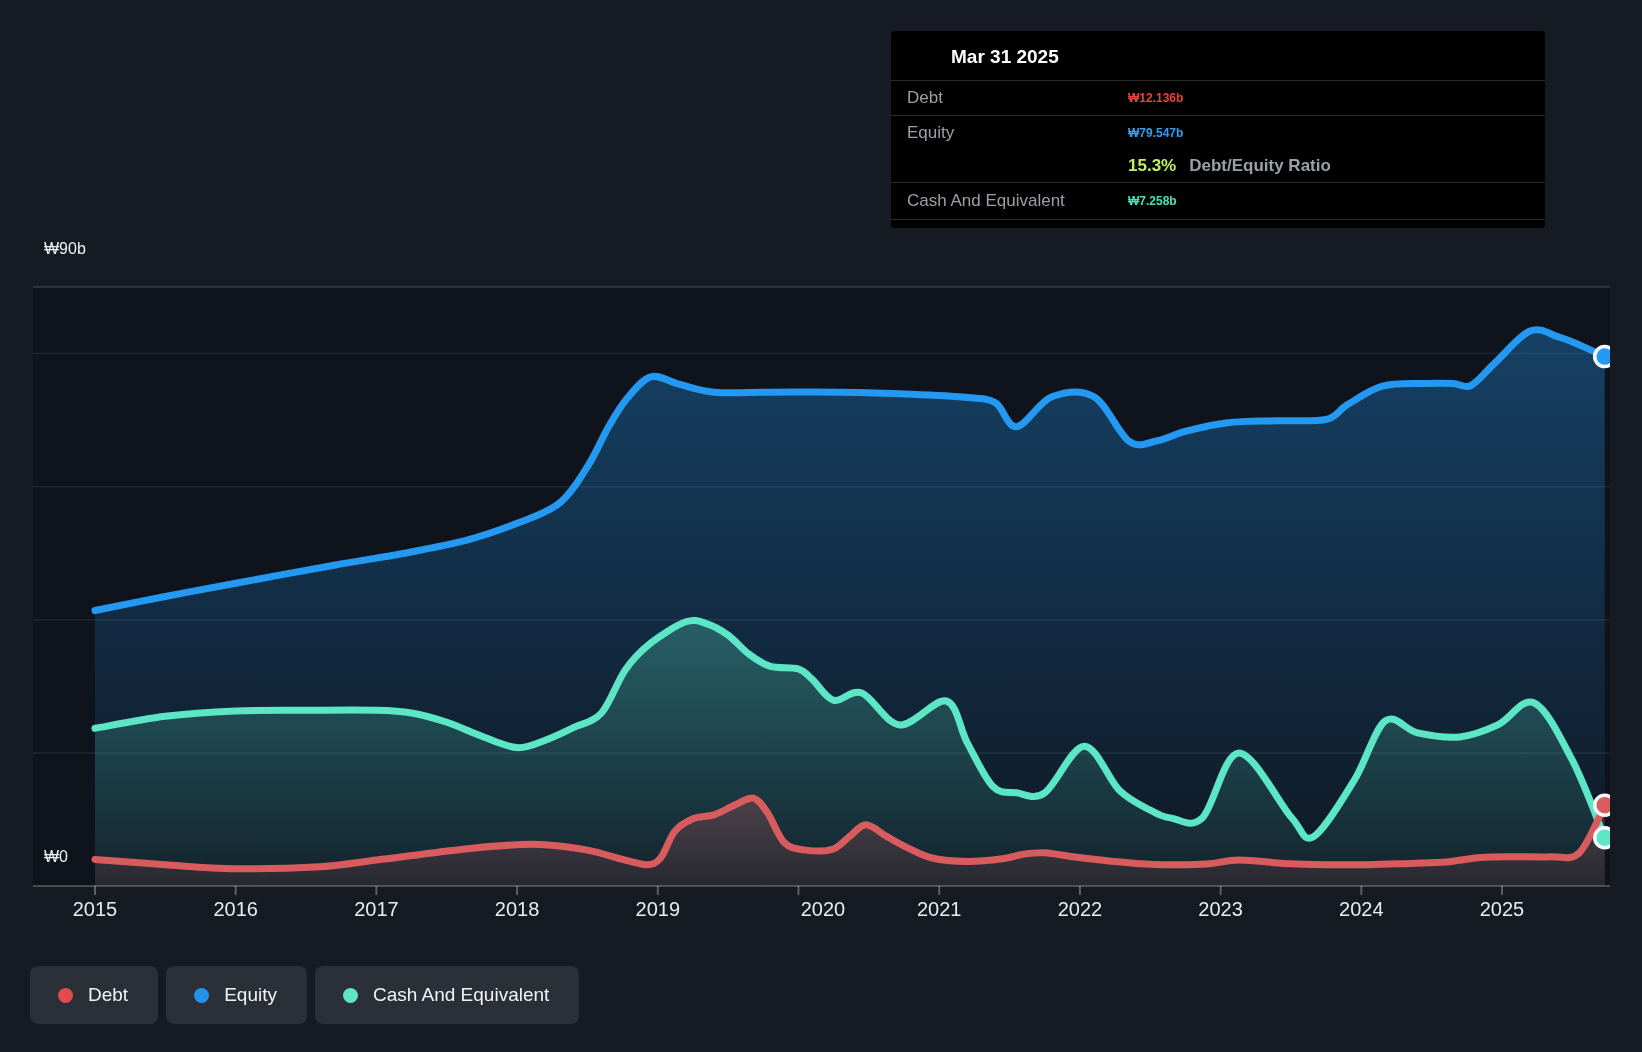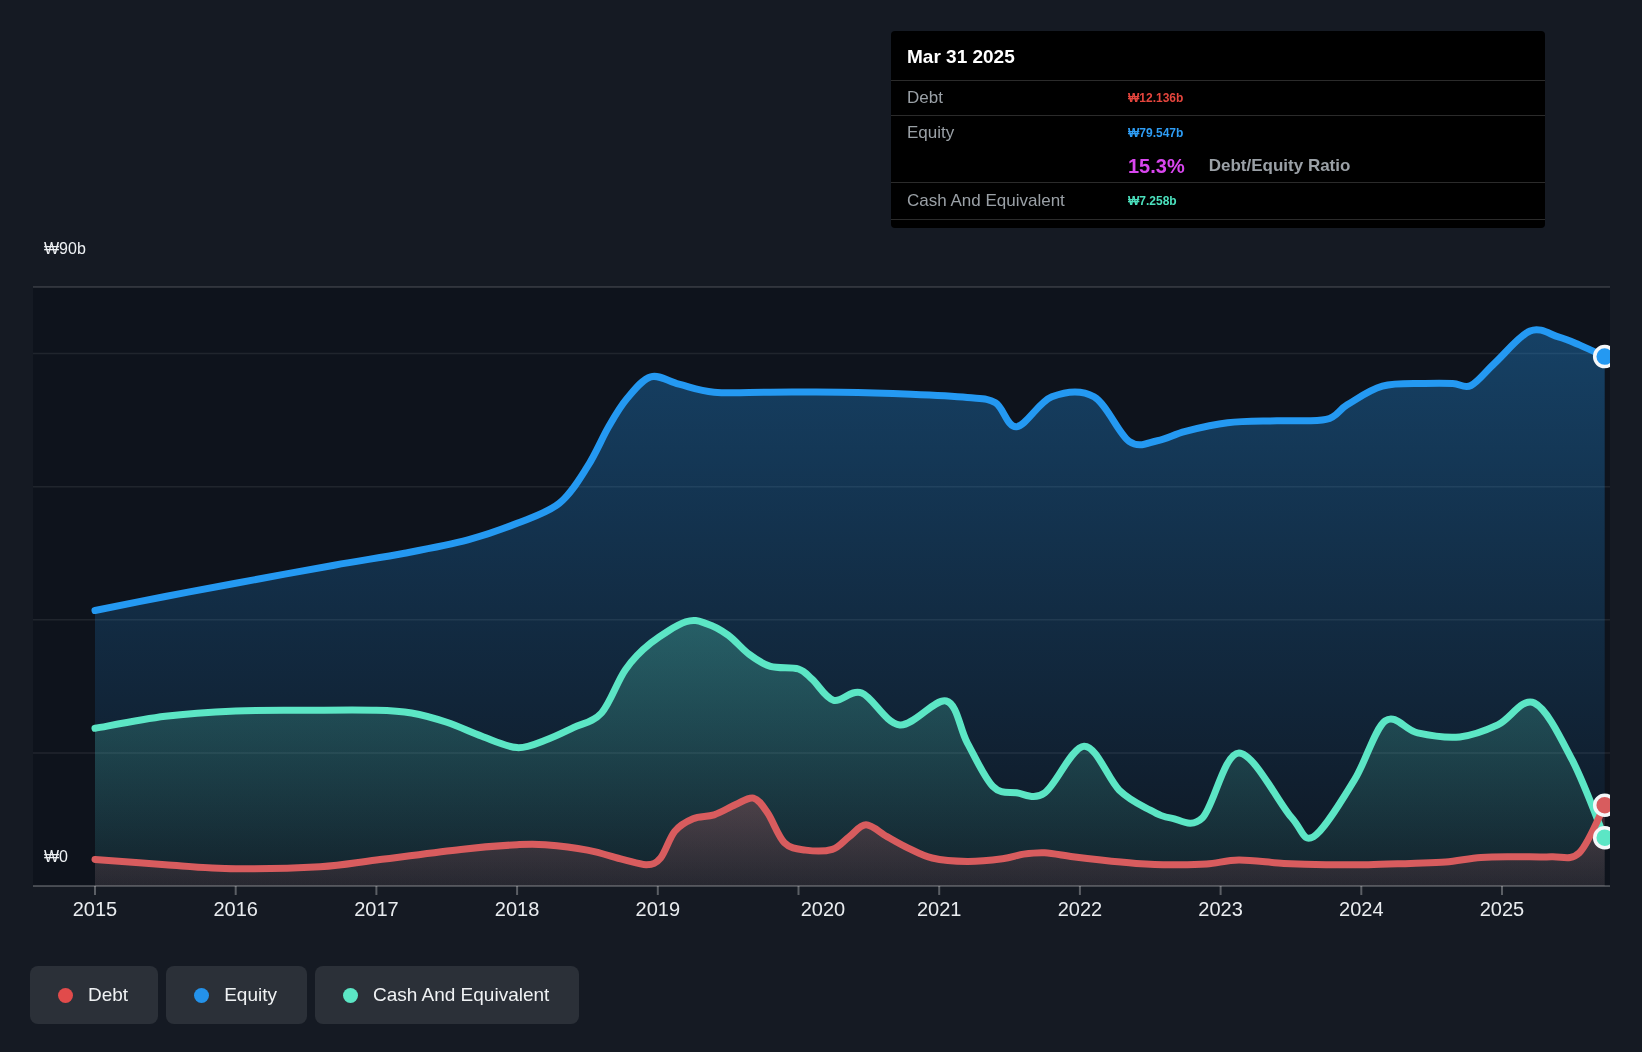--- a/index.html
+++ b/index.html
@@ -2,29 +2,29 @@
 <html><head>
 <meta charset="utf-8">
 <style>
   html,body{margin:0;padding:0;background:#151a23;}
   body{width:1642px;height:1052px;position:relative;overflow:hidden;
        font-family:"Liberation Sans","DejaVu Sans",sans-serif;}
   
   .tooltip{position:absolute;left:891px;top:31px;width:654px;height:197px;
            background:#000;border-radius:4px;box-sizing:border-box;z-index:5;}
   .tt-title{height:49px;line-height:52px;padding-left:16px;color:#fff;
-            font-size:19px;font-weight:bold;}
+            font-size:19px;font-weight:bold;margin-left:44px;}
   .tt-row{display:flex;align-items:center;padding-left:16px;box-sizing:border-box;}
   .tt-row .lbl{width:221px;color:#9aa0a6;font-size:17px;}
   .tt-row .val{font-size:12px;font-weight:bold;}
   .bt{border-top:1px solid #2b2b2b;}
   .bb{border-bottom:1px solid #2b2b2b;}
   .r-debt{height:35px;} .r-equity{height:35px;} .r-ratio{height:32px;} .r-cash{height:38px;}
-  .ratio-strong{color:#d946ef;font-size:20px;font-weight:bold;}
-  .ratio-gray{color:#9aa0a6;font-size:17px;font-weight:bold;margin-left:24px;}
+  .ratio-strong{color:#bef264;font-size:17px;font-weight:bold;}
+  .ratio-gray{color:#9aa0a6;font-size:17px;font-weight:bold;margin-left:13px;}
   
   .ylab{position:absolute;color:#eef1f4;font-size:16px;z-index:2;}
   .ylab-max{left:44px;top:240px;}
   .ylab-zero{left:44px;top:848px;}
   .xlab{position:absolute;top:898px;color:#e9ecef;font-size:20px;
         transform:translateX(-50%);z-index:2;}
   
   .legend{position:absolute;left:30px;top:966px;display:flex;gap:8px;z-index:4;}
   .pill{display:inline-flex;align-items:center;height:58px;padding:0 30px 0 28px;
         background:#2b3038;border-radius:8px;cursor:pointer;}

